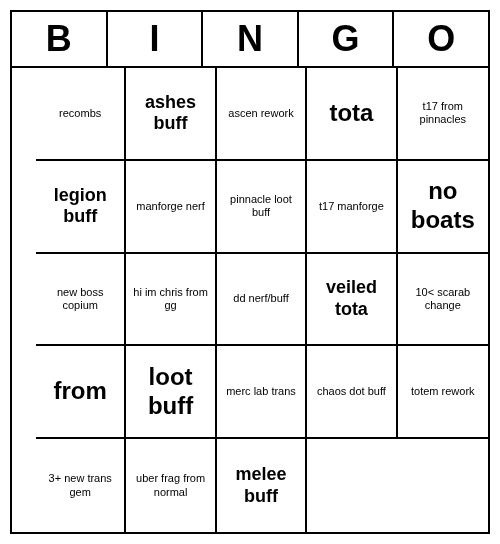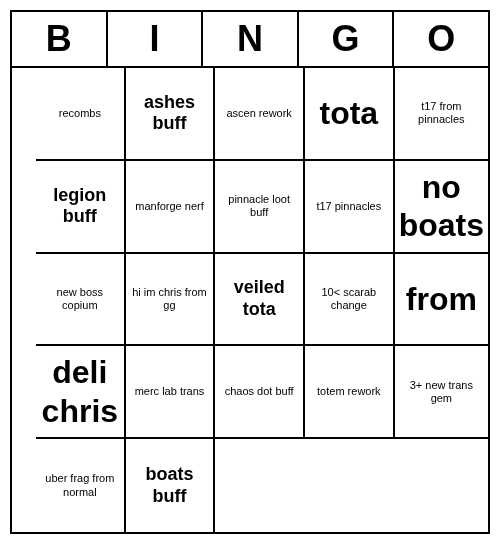--- a/index.html
+++ b/index.html
@@ -54,21 +54,21 @@
       line-height: 1.2;
     }
     .bingo-cell:nth-child(5n) {
       border-right: none;
     }
     .bingo-cell:nth-child(n+21) {
       border-bottom: none;
     }
     .bingo-cell.small { font-size: 11px; }
     .bingo-cell.large { font-size: 18px; font-weight: bold; }
-    .bingo-cell.xlarge { font-size: 32px; font-weight: bold; }
+    .bingo-cell.xlarge { font-size: 24px; font-weight: bold; }
   </style>
 </head>
 <body>
 
 <div class="bingo-card">
   <div class="bingo-header">
   <div class="bingo-header-cell">B</div>
       <div class="bingo-header-cell">I</div>
       <div class="bingo-header-cell">N</div>
       <div class="bingo-header-cell">G</div>
@@ -76,28 +76,29 @@
     </div>
   <div class="bingo-grid">
   <div class="bingo-cell small">recombs</div>
       <div class="bingo-cell large">ashes buff</div>
       <div class="bingo-cell small">ascen rework</div>
       <div class="bingo-cell xlarge">tota</div>
       <div class="bingo-cell small">t17 from pinnacles</div>
       <div class="bingo-cell large">legion buff</div>
       <div class="bingo-cell small">manforge nerf</div>
       <div class="bingo-cell small">pinnacle loot buff</div>
-      <div class="bingo-cell small">t17 pinnacles</div>
+      <div class="bingo-cell small">t17 manforge</div>
       <div class="bingo-cell xlarge">no boats</div>
       <div class="bingo-cell small">new boss copium</div>
       <div class="bingo-cell small">hi im chris from gg</div>
+      <div class="bingo-cell small">dd nerf/buff</div>
       <div class="bingo-cell large">veiled tota</div>
       <div class="bingo-cell small">10&lt; scarab change</div>
       <div class="bingo-cell xlarge">from</div>
-      <div class="bingo-cell xlarge">deli chris</div>
+      <div class="bingo-cell xlarge">loot buff</div>
       <div class="bingo-cell small">merc lab trans</div>
       <div class="bingo-cell small">chaos dot buff</div>
       <div class="bingo-cell small">totem rework</div>
       <div class="bingo-cell small">3+ new trans gem</div>
       <div class="bingo-cell small">uber frag from normal</div>
-      <div class="bingo-cell large">boats buff</div>
+      <div class="bingo-cell large">melee buff</div>
     </div>
 </div>
 
 </body></html>

